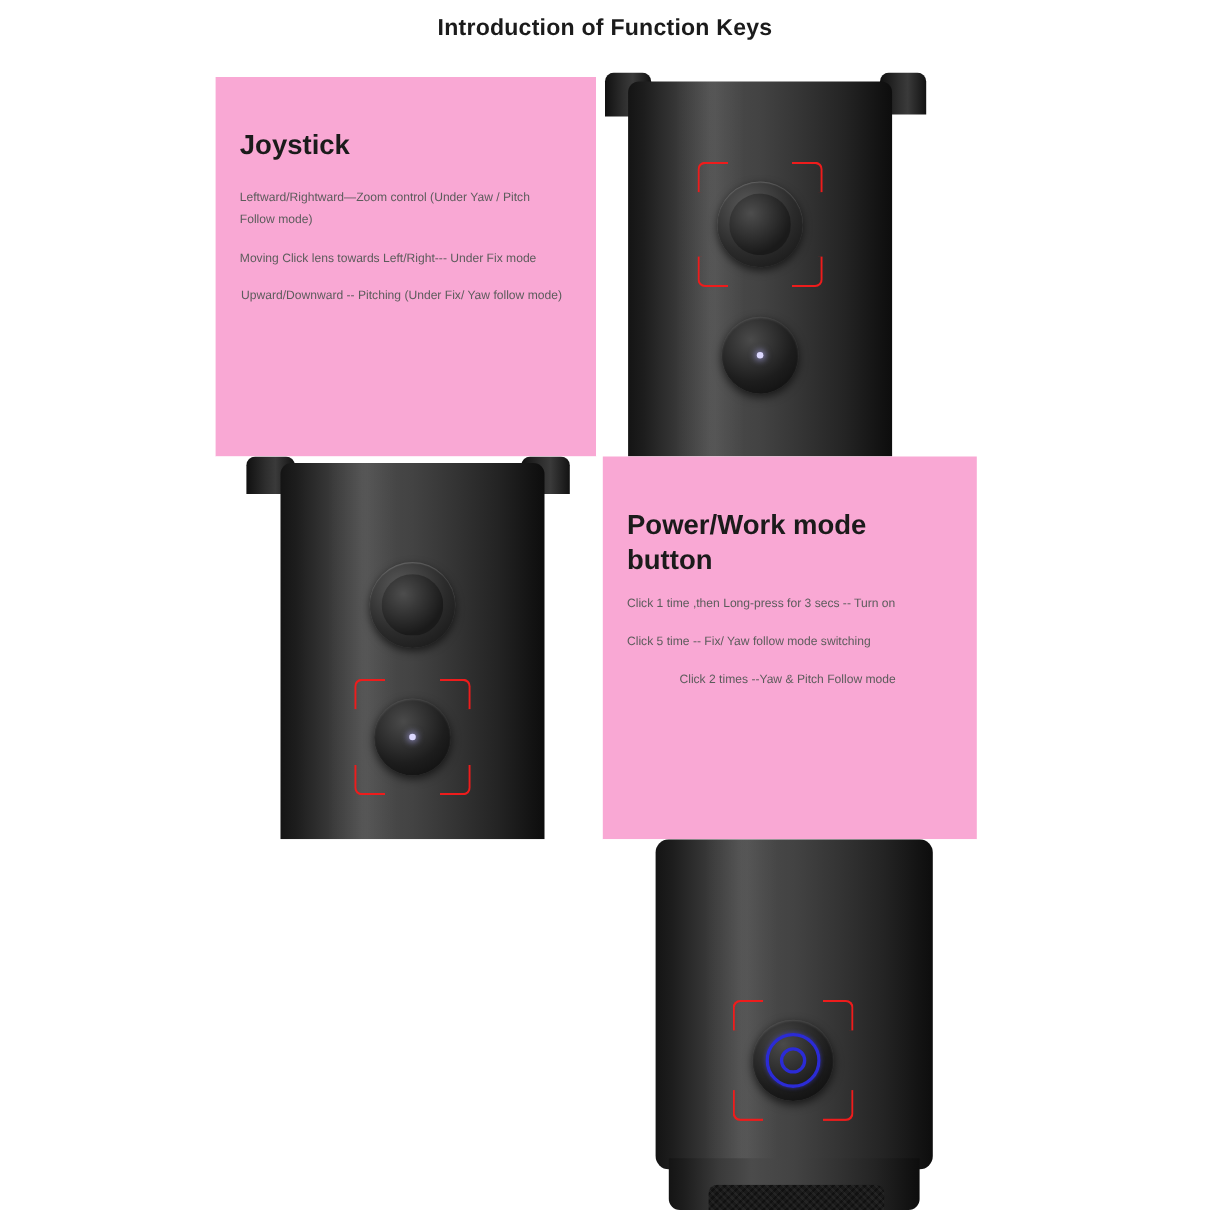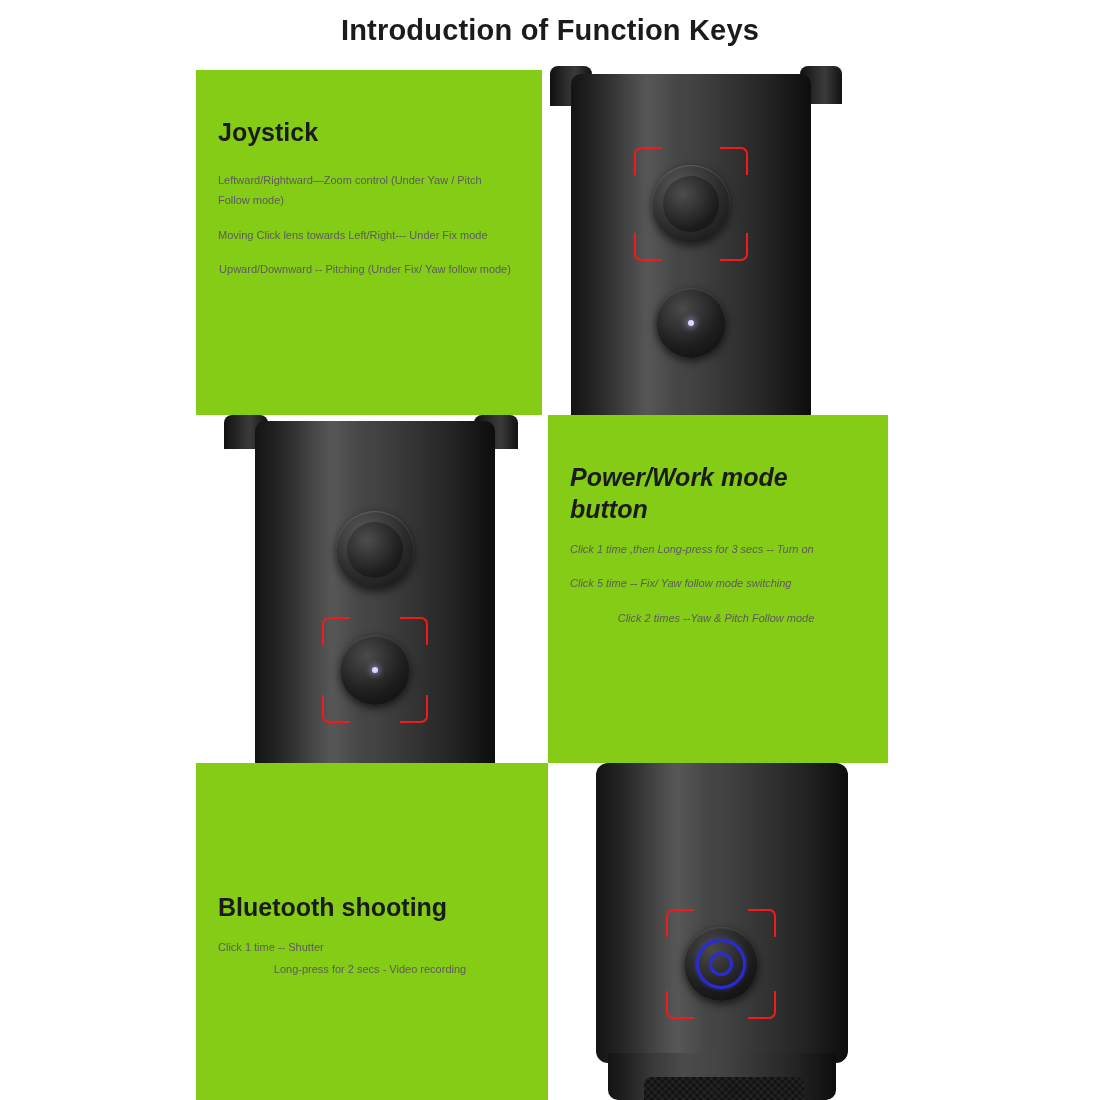--- a/index.html
+++ b/index.html
@@ -17,40 +17,40 @@
     position: relative;
     width: 1100px;
     height: 1100px;
   }
   .page-title {
     position: absolute;
     top: 14px;
     left: 0;
     width: 1100px;
     text-align: center;
-    font-size: 29px;
+    font-size: 21px;
     font-weight: bold;
     color: #1b1b1b;
     letter-spacing: 0.2px;
   }
 
   
   .grid {
     position: absolute;
     left: 196px;
     top: 70px;
     width: 692px;
     height: 1030px;
   }
   .cell {
     position: absolute;
     overflow: hidden;
   }
   .text-cell {
-    background: #84cc16;
+    background: #f9a8d4;
   }
   .photo-cell {
     background: #ffffff;
   }
 
   .cell-title {
     font-size: 25px;
     font-weight: bold;
     color: #1b1b1b;
     line-height: 1.28;
@@ -243,35 +243,28 @@
         <div class="bracket" style="left:126px; top:202px; width:106px; height:106px;">
           <i class="tl"></i>
             <i class="tr"></i>
             <i class="bl"></i>
             <i class="br"></i>
         </div>
       </div>
     </div>
 
     <div class="cell text-cell" style="left:352px; top:345px; width:340px; height:348px;">
-      <div class="pad" style="padding:46px 26px 0 22px;font-style:italic;">
+      <div class="pad" style="padding:46px 26px 0 22px;">
         <div class="cell-title small-gap">Power/Work mode button</div>
         <p class="para">Click 1 time ,then Long-press for 3 secs -- Turn on</p>
         <p class="para">Click 5 time -- Fix/ Yaw follow mode switching</p>
         <p class="para">Click 2 times  --Yaw &amp; Pitch Follow mode</p>
       </div>
     </div>
 
-    <div class="cell text-cell" style="left:0; top:693px; width:352px; height:337px;">
-      <div class="pad" style="padding:128px 26px 0 22px;">
-        <div class="cell-title small-gap">Bluetooth shooting</div>
-        <p class="para" style="margin-bottom:2px;">Click 1 time -- Shutter</p>
-        <p class="para">Long-press for 2 secs - Video recording</p>
-      </div>
-    </div>
 
     <div class="cell photo-cell" style="left:352px; top:693px; width:340px; height:337px;">
       <div class="photo">
         <div class="handle rounded-both" style="left:48px; top:0; width:252px; height:300px;">
           <div class="sheen"></div>
         </div>
         <div class="handle" style="left:60px; top:290px; width:228px; height:47px; border-radius:0 0 10px 10px;"></div>
         <div class="grip" style="left:96px; top:314px; width:160px; height:34px;"></div>
         <div class="shutterbtn" style="left:136px; top:164px; width:74px; height:74px;">
           <span class="ring-outer">

